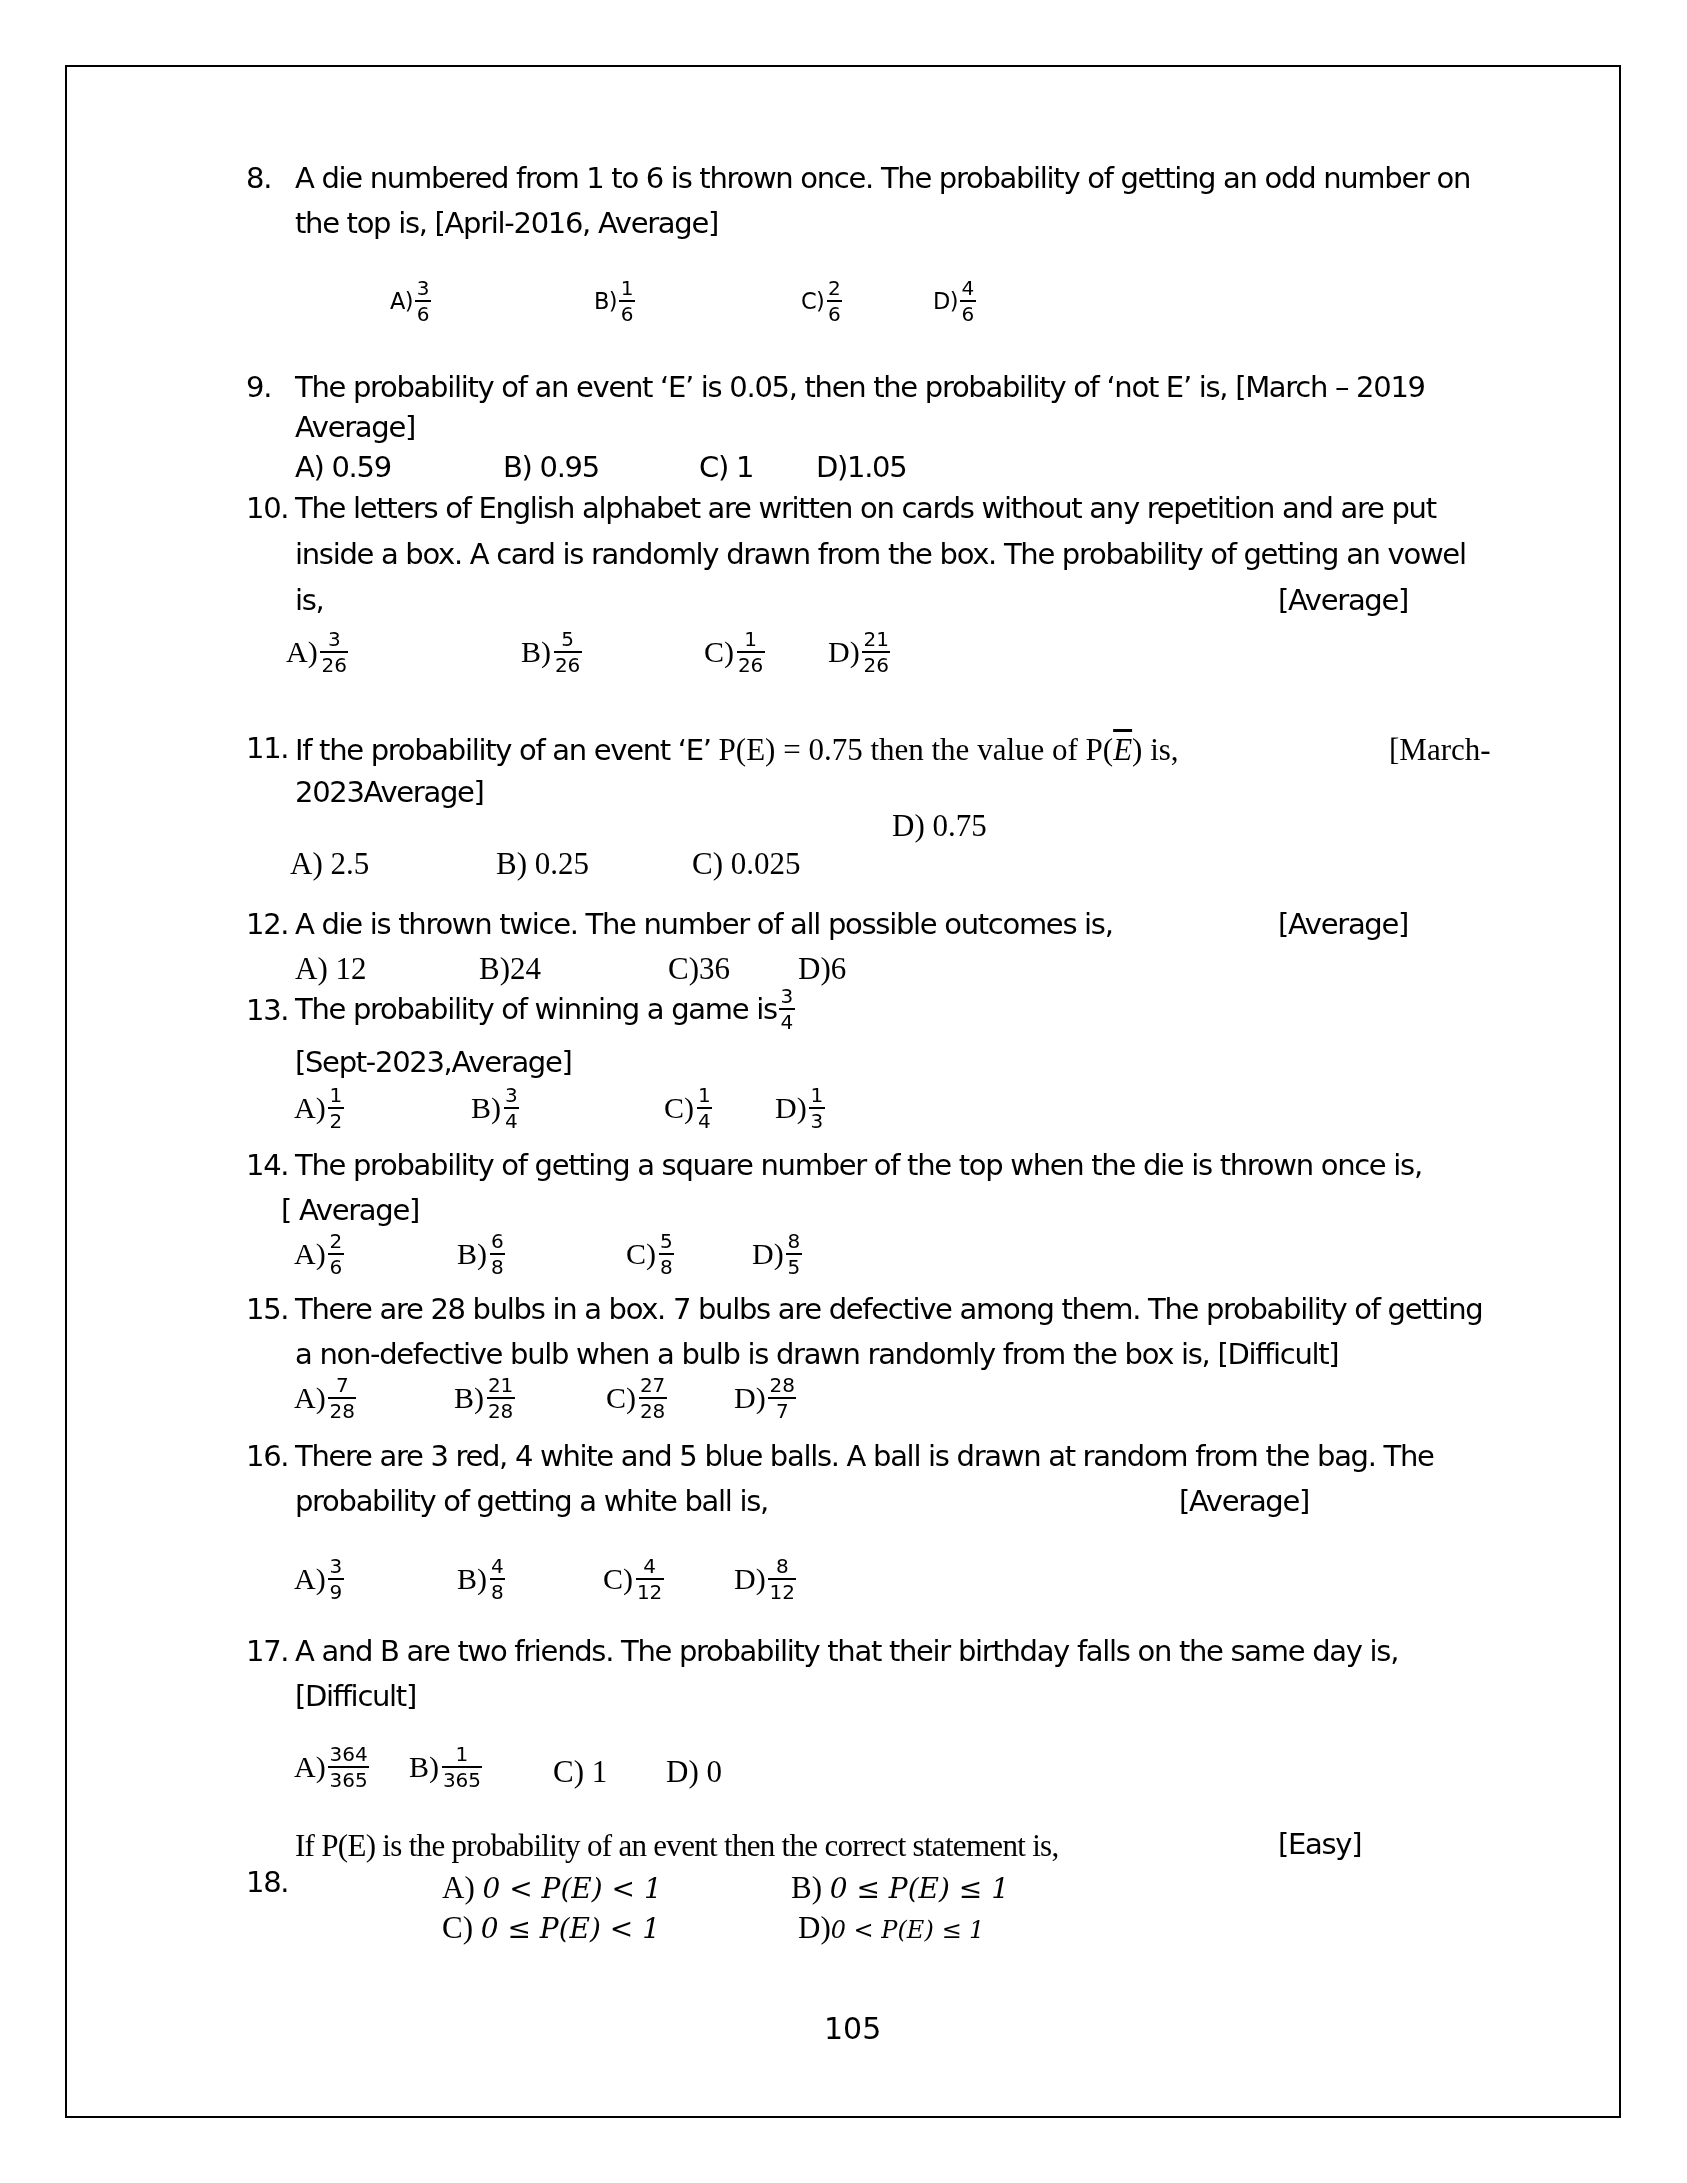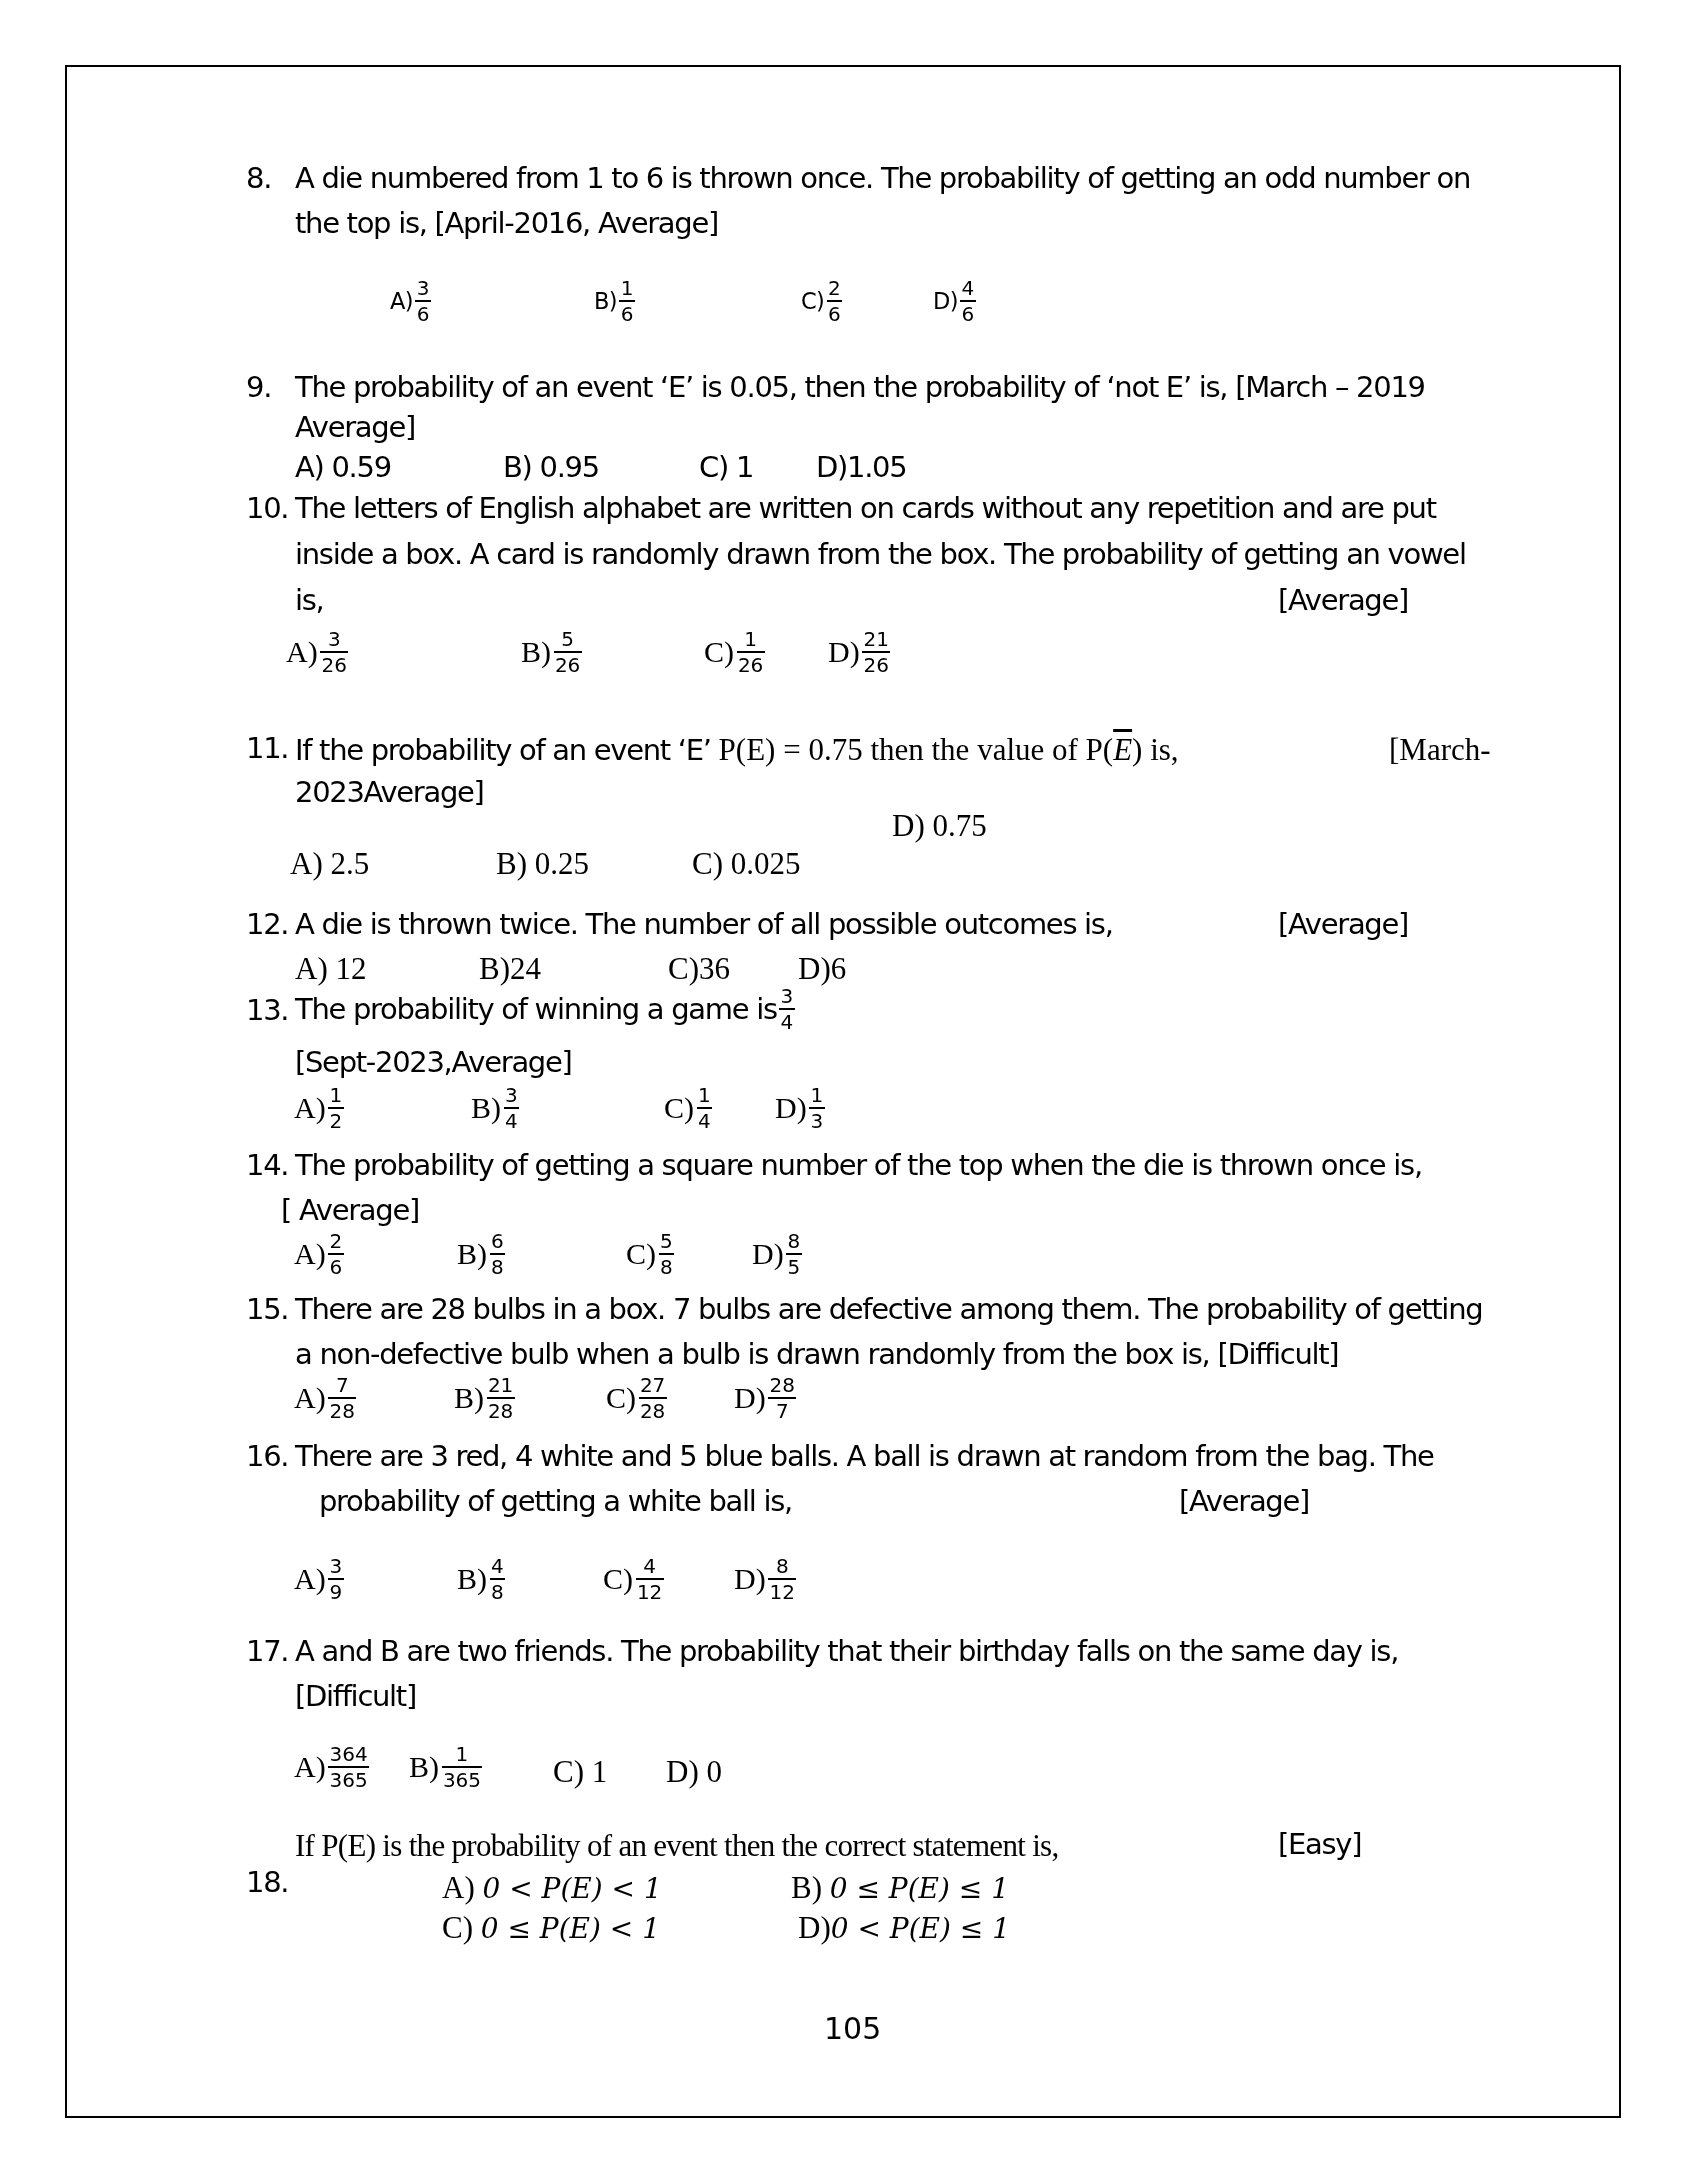--- a/index.html
+++ b/index.html
@@ -252,21 +252,21 @@
         <span class="n">28</span>
         <span class="bar"></span>
         <span class="d">7</span>
       </span>
     </div>
 </div>
 
 <div>
   <div class="line sans num" style="top:1442px;">16.</div>
   <div class="line sans" style="left:295px; top:1442px;">There are 3 red, 4 white and 5 blue balls. A ball is drawn at random from the bag. The</div>
-  <div class="line sans" style="left:295px; top:1487px;margin-left:24px;">probability of getting a white ball is,</div>
+  <div class="line sans" style="left:295px; top:1487px;">probability of getting a white ball is,</div>
   <div class="line sans" style="left:1179px; top:1487px;">[Average]</div>
   <div class="opt" style="left:294px; top:1556px;">
       <span class="opt-label-serif">A)</span>
       <span class="frac">
         <span class="n">3</span>
         <span class="bar"></span>
         <span class="d">9</span>
       </span>
     </div>
   <div class="opt" style="left:457px; top:1556px;">
@@ -319,17 +319,17 @@
   <div class="line serif" style="left:666px; top:1756px;">D) 0</div>
 </div>
 
 <div>
   <div class="line sans num" style="top:1830px;margin-top:38px;">18.</div>
   <div class="line serif" style="left:295px; top:1830px; letter-spacing:-0.7px;">If P(E) is the probability of an event then the correct statement is,</div>
   <div class="line sans" style="left:1278px; top:1830px;">[Easy]</div>
   <div class="line" style="left:442px; top:1872px;"><span class="serif">A) </span><span class="math" style="font-size:28px;">0 &lt; P(E) &lt; 1</span></div>
   <div class="line" style="left:791px; top:1872px;"><span class="serif">B) </span><span class="math" style="font-size:28px;">0 ≤ P(E) ≤ 1</span></div>
   <div class="line" style="left:442px; top:1912px;"><span class="serif">C) </span><span class="math" style="font-size:28px;">0 ≤ P(E) &lt; 1</span></div>
-  <div class="line" style="left:798px; top:1912px;"><span class="serif">D)</span><span class="math" style="font-size:28px;">0 &lt; P(E) ≤ 1</span></div>
+  <div class="line" style="left:798px; top:1912px;"><span class="serif">D)</span><span class="math" style="font-size:24px;">0 &lt; P(E) ≤ 1</span></div>
 </div>
 
 <div class="page-number">105</div>
 
 
 </body></html>

